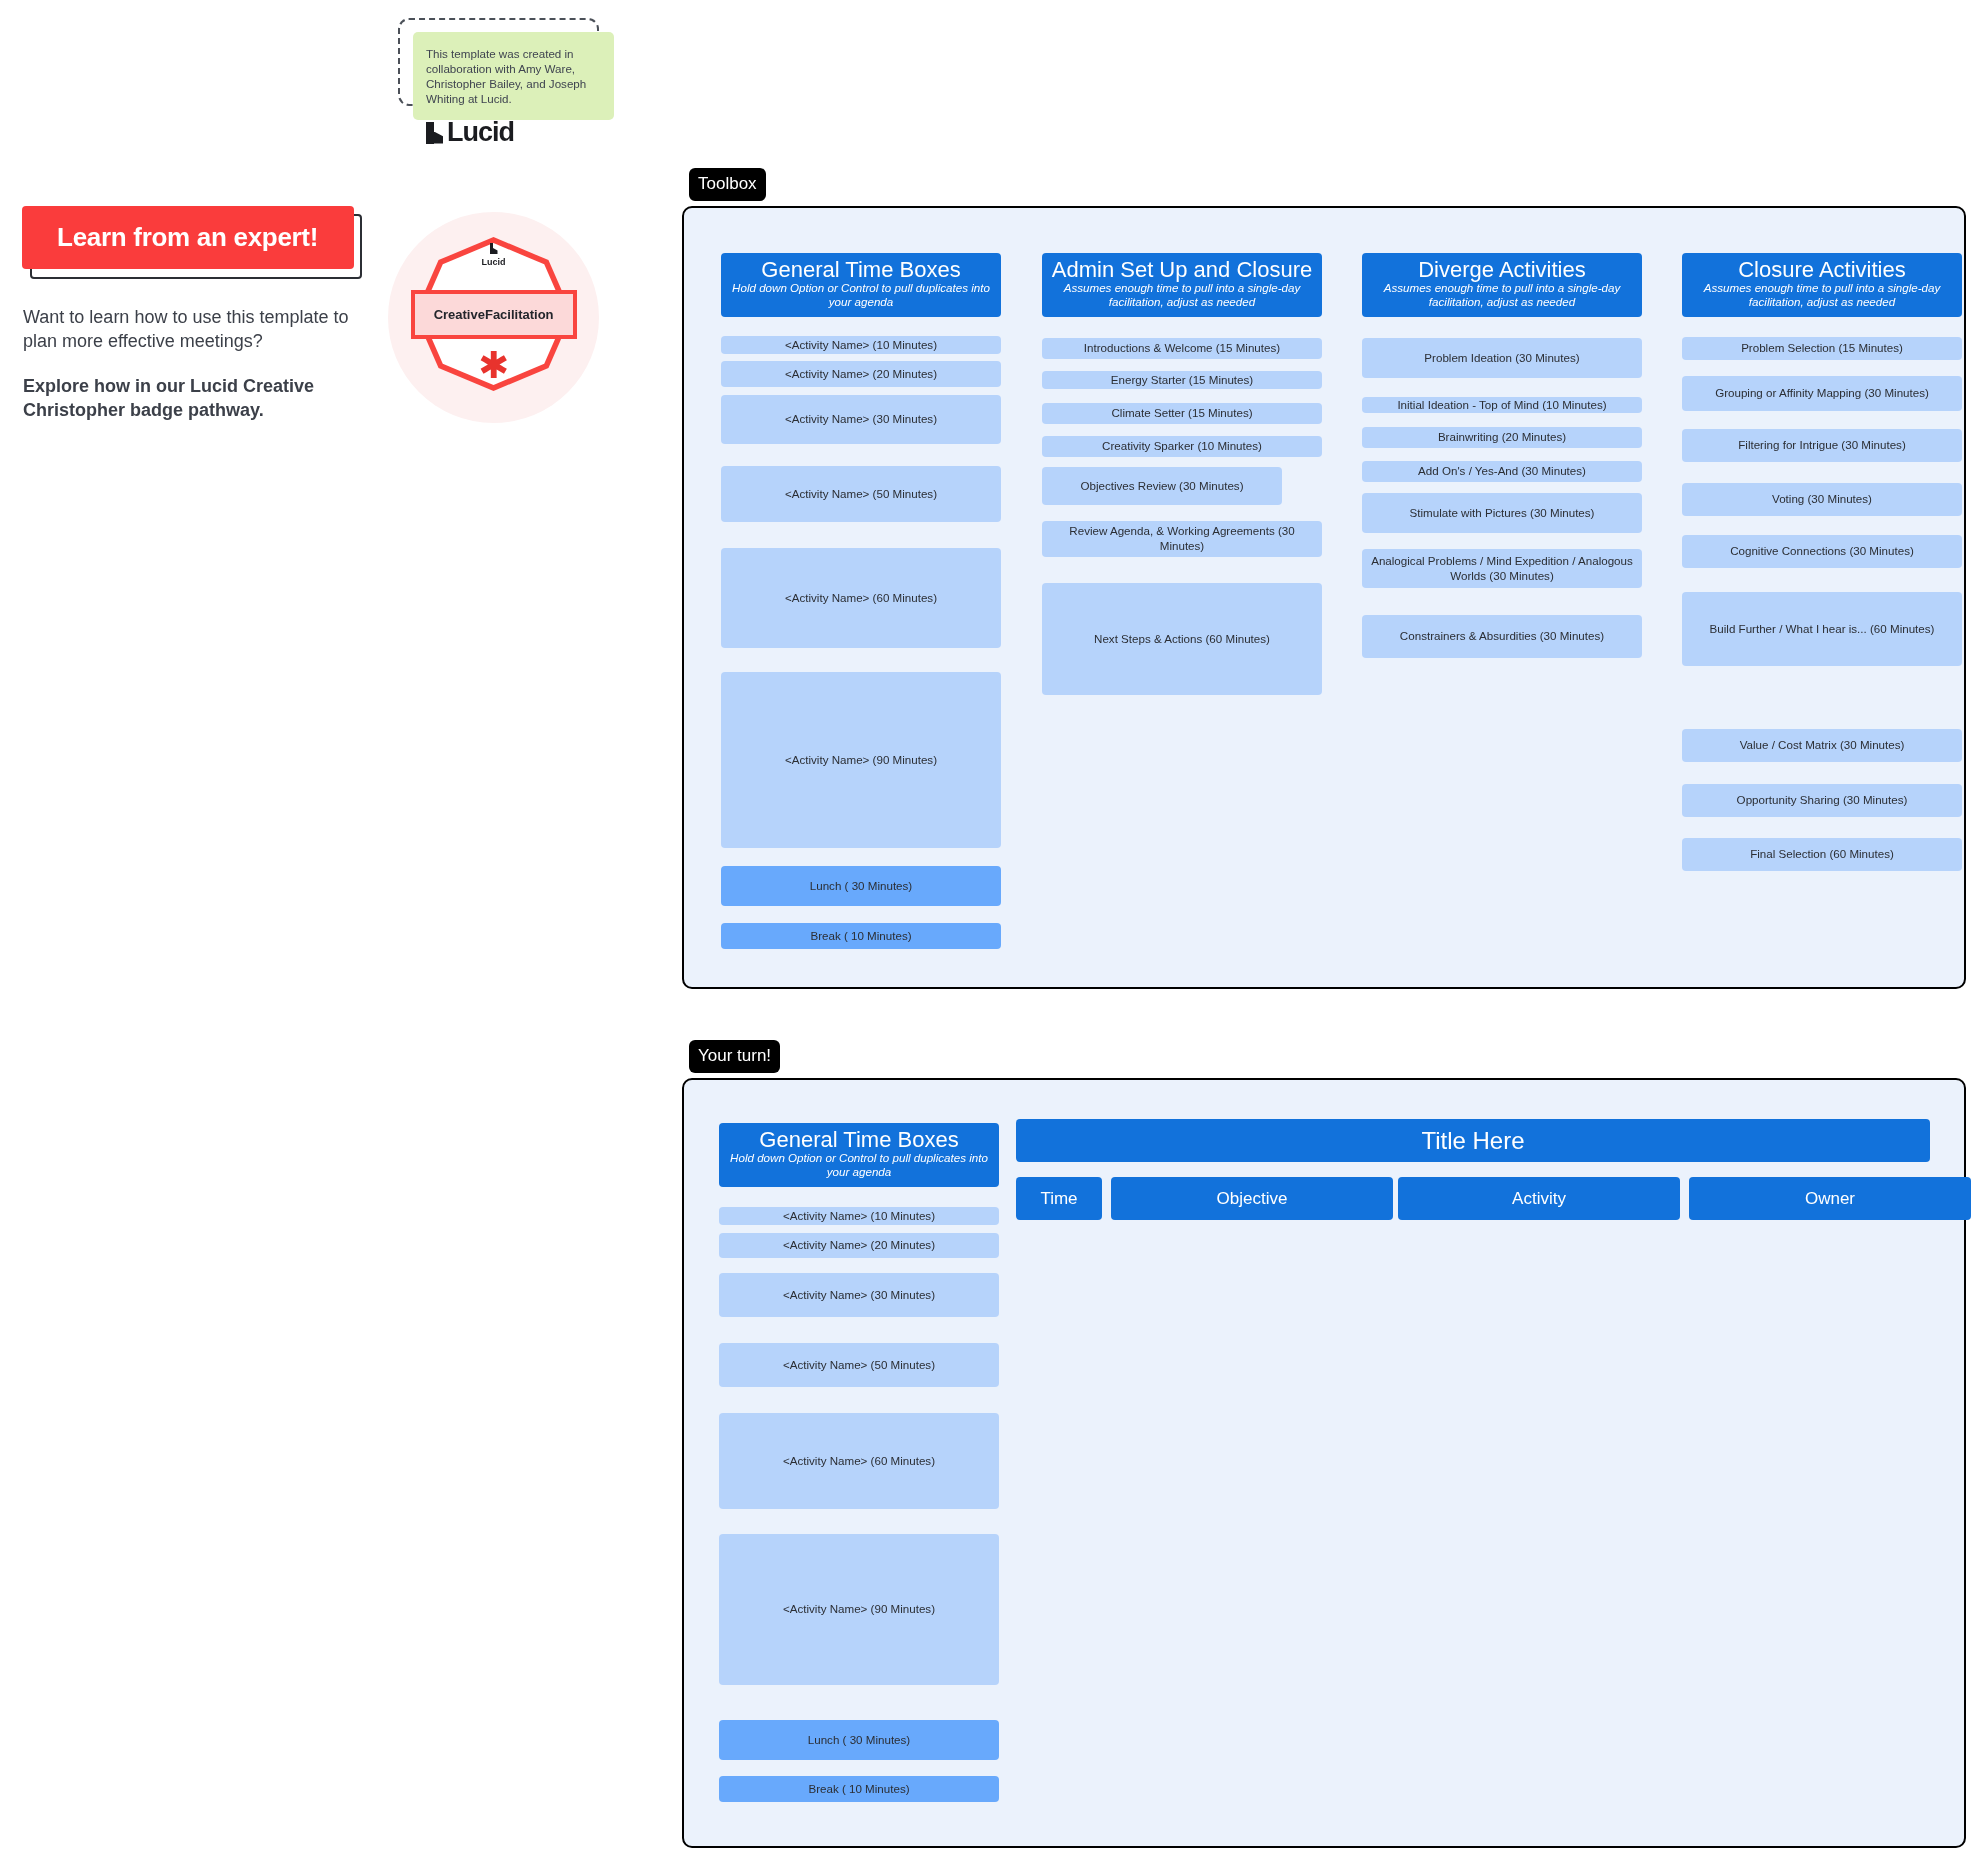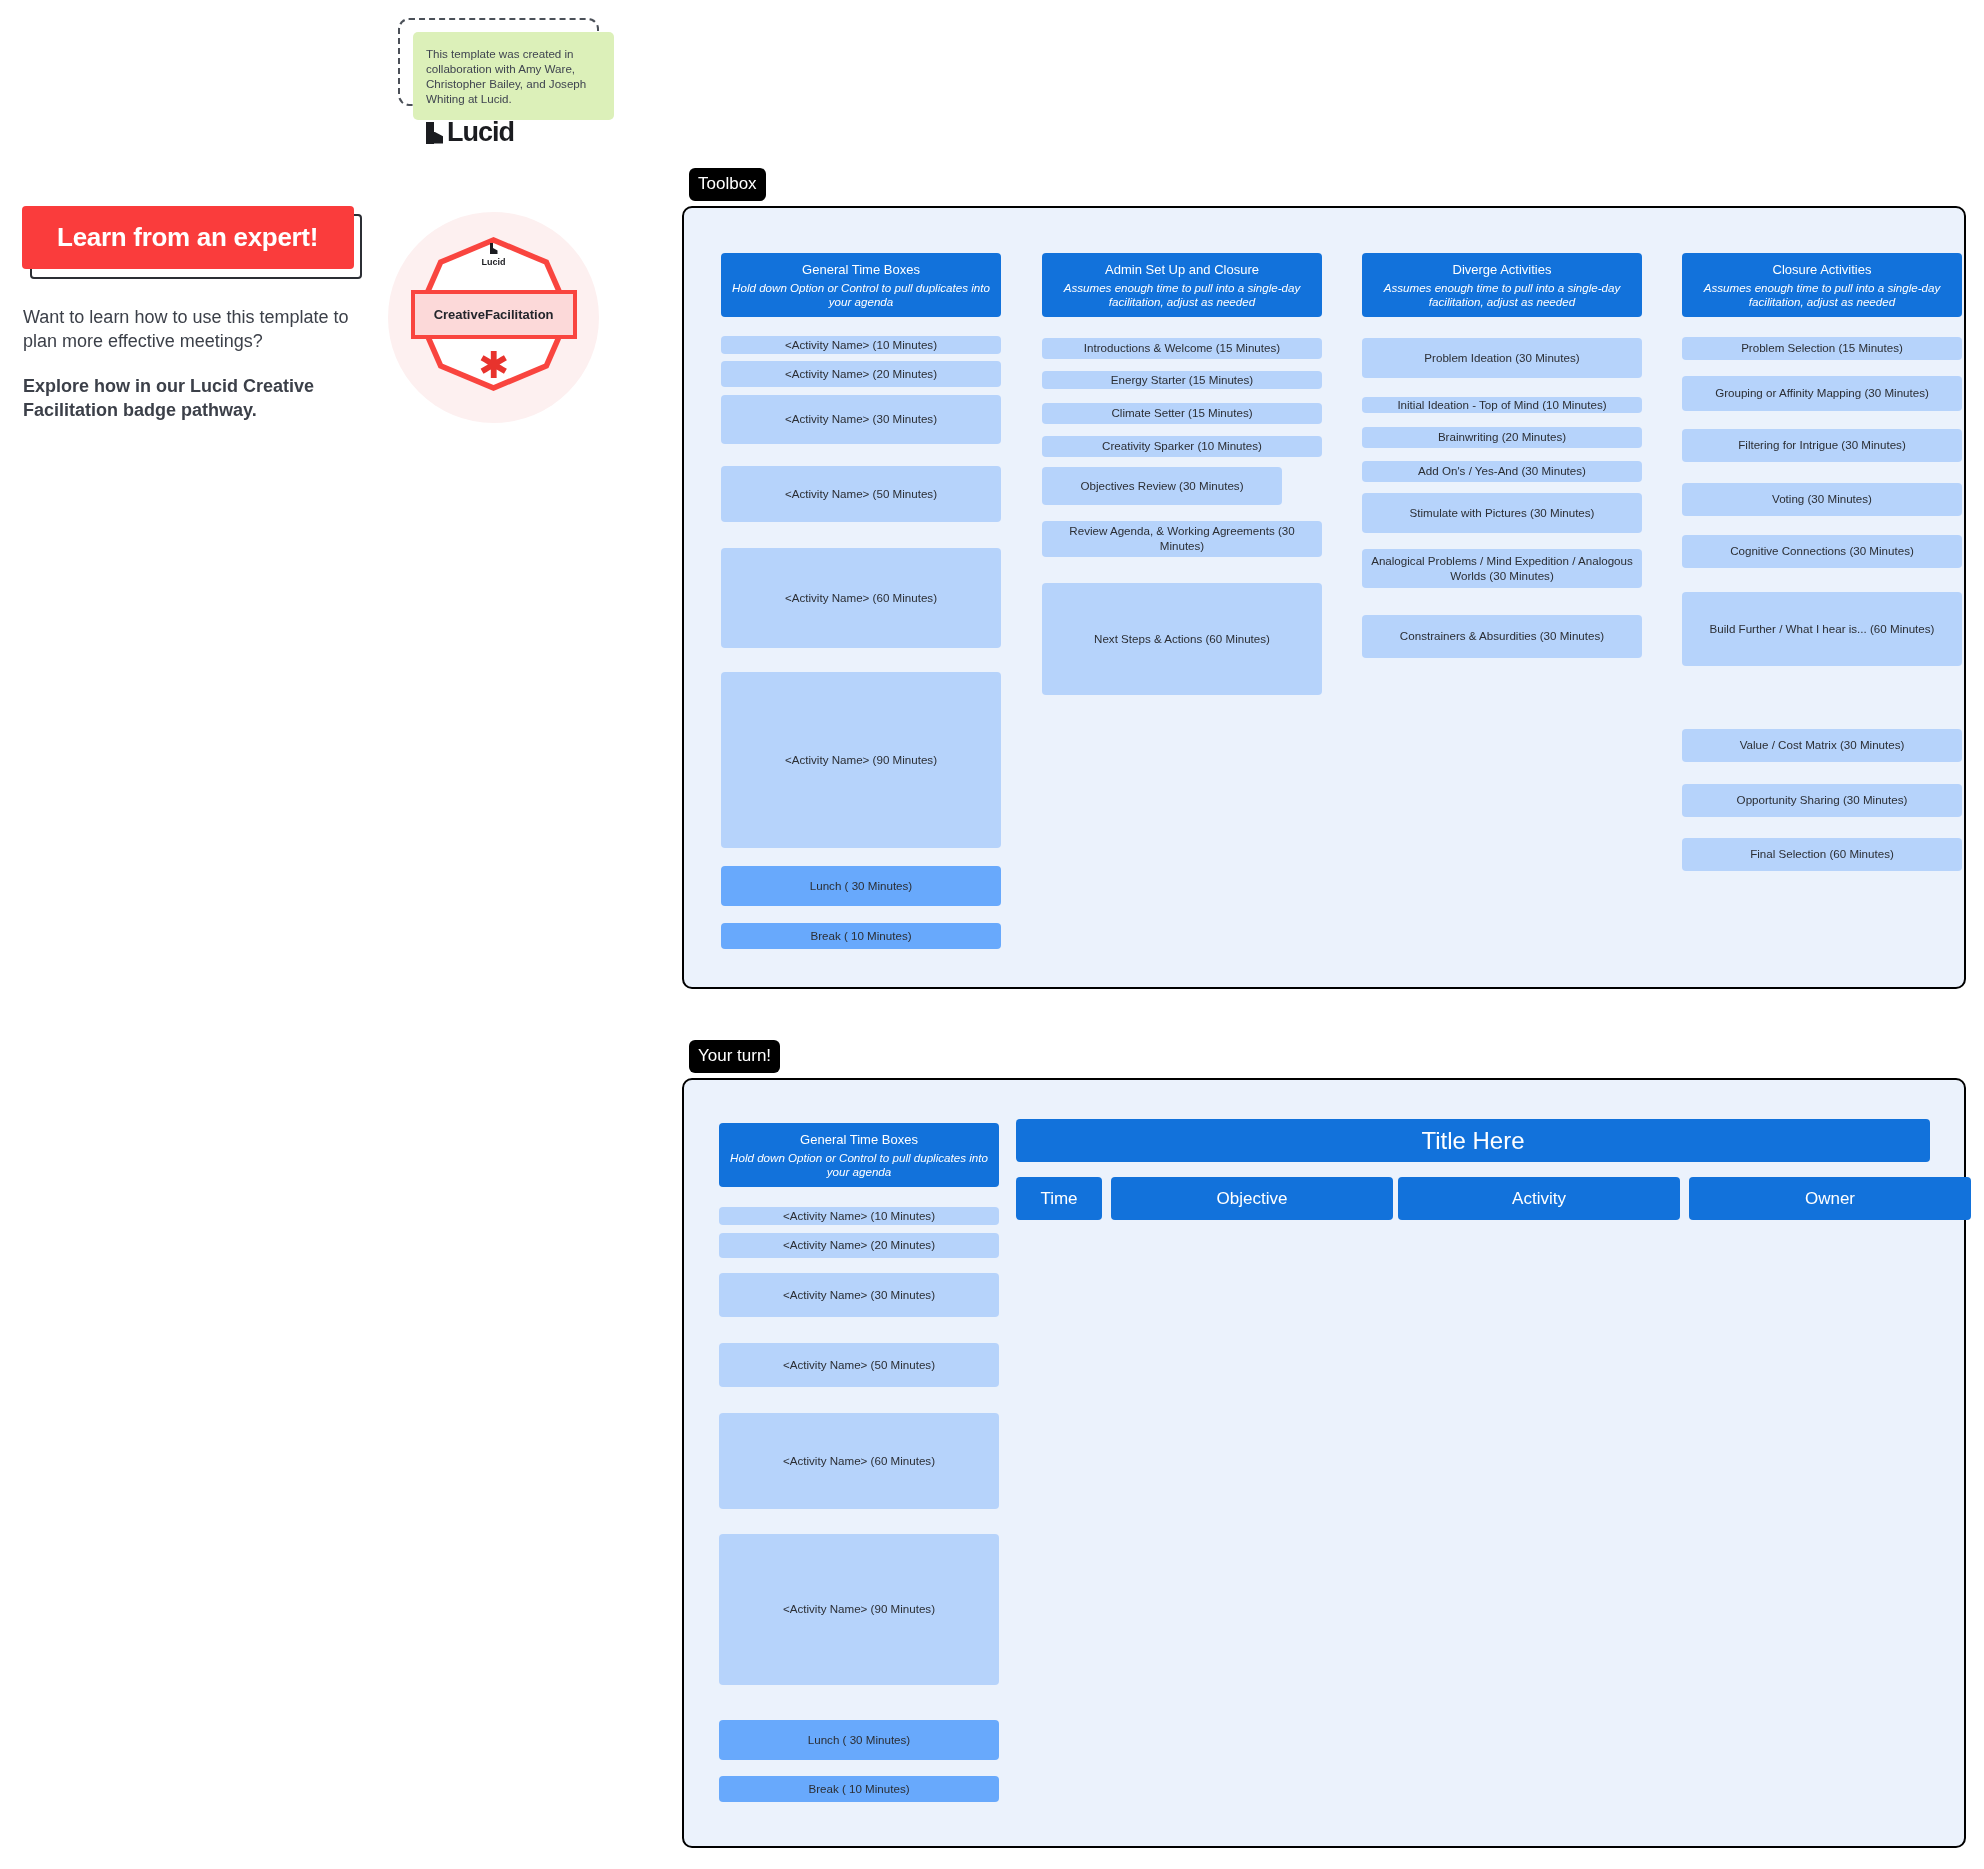--- a/index.html
+++ b/index.html
@@ -102,21 +102,21 @@
   
   .panel{
     background:#ebf2fc;border:2.5px solid #000000;border-radius:10px;box-sizing:border-box;
   }
   #panel-toolbox{left:682px;top:206px;width:1284px;height:783px;}
   #panel-yourturn{left:682px;top:1078px;width:1284px;height:770px;}
   .col-head{
     background:#1272db;border-radius:4px;color:#ffffff;box-sizing:border-box;
     padding:7px 8px 8px 8px;text-align:center;
   }
-  .col-head .ch-title{font-size:13px;line-height:19px;}
+  .col-head .ch-title{font-size:22px;line-height:19px;}
   .col-head .ch-sub{font-size:11.6px;line-height:14px;font-style:italic;margin-top:2px;}
 
   .chip{
     background:#b6d3fb;border-radius:4px;color:#2b2e34;
     display:flex;align-items:center;justify-content:center;text-align:center;
     font-size:11.6px;line-height:14.6px;box-sizing:border-box;padding:2px 6px;
   }
   .chip.med{background:#68a9fc;}
 
   
@@ -145,21 +145,21 @@
     <span class="word">Lucid</span>
   </div>
 </div>
 
 <div class="abs" id="expert-outline"></div>
 <div class="abs" id="expert-banner">
   <span>Learn from an expert!</span>
 </div>
 <div class="abs" id="expert-copy">
   <span>Want to learn how to use this template to plan more effective meetings?</span>
-  <span class="bold">Explore how in our Lucid Creative Facilitation badge pathway.</span>
+  <span class="bold">Explore how in our Lucid Creative Christopher badge pathway.</span>
 </div>
 
 <div class="abs" id="badge-wrap">
   <div id="badge-circle"></div>
   <div id="badge-octagon"></div>
   <div id="badge-octagon-inner"></div>
   <div id="badge-lucid">
     <span class="bmark"><i class="v1"></i><i class="v2"></i></span>
     <span class="btxt">Lucid</span>
   </div>

